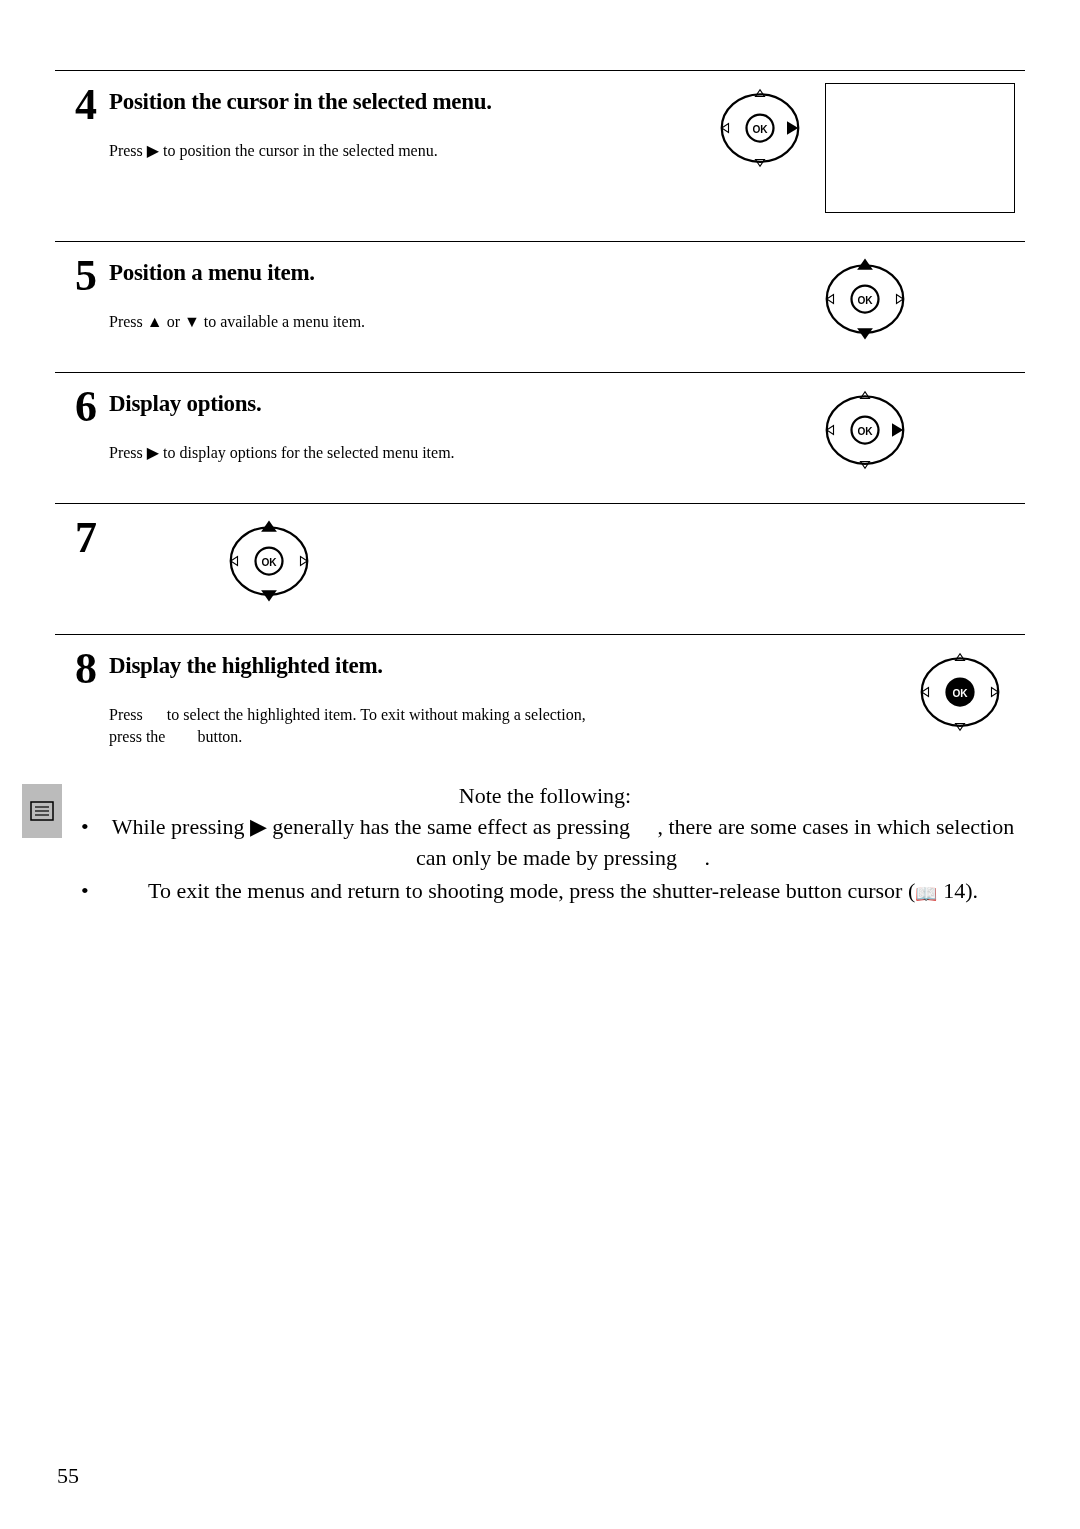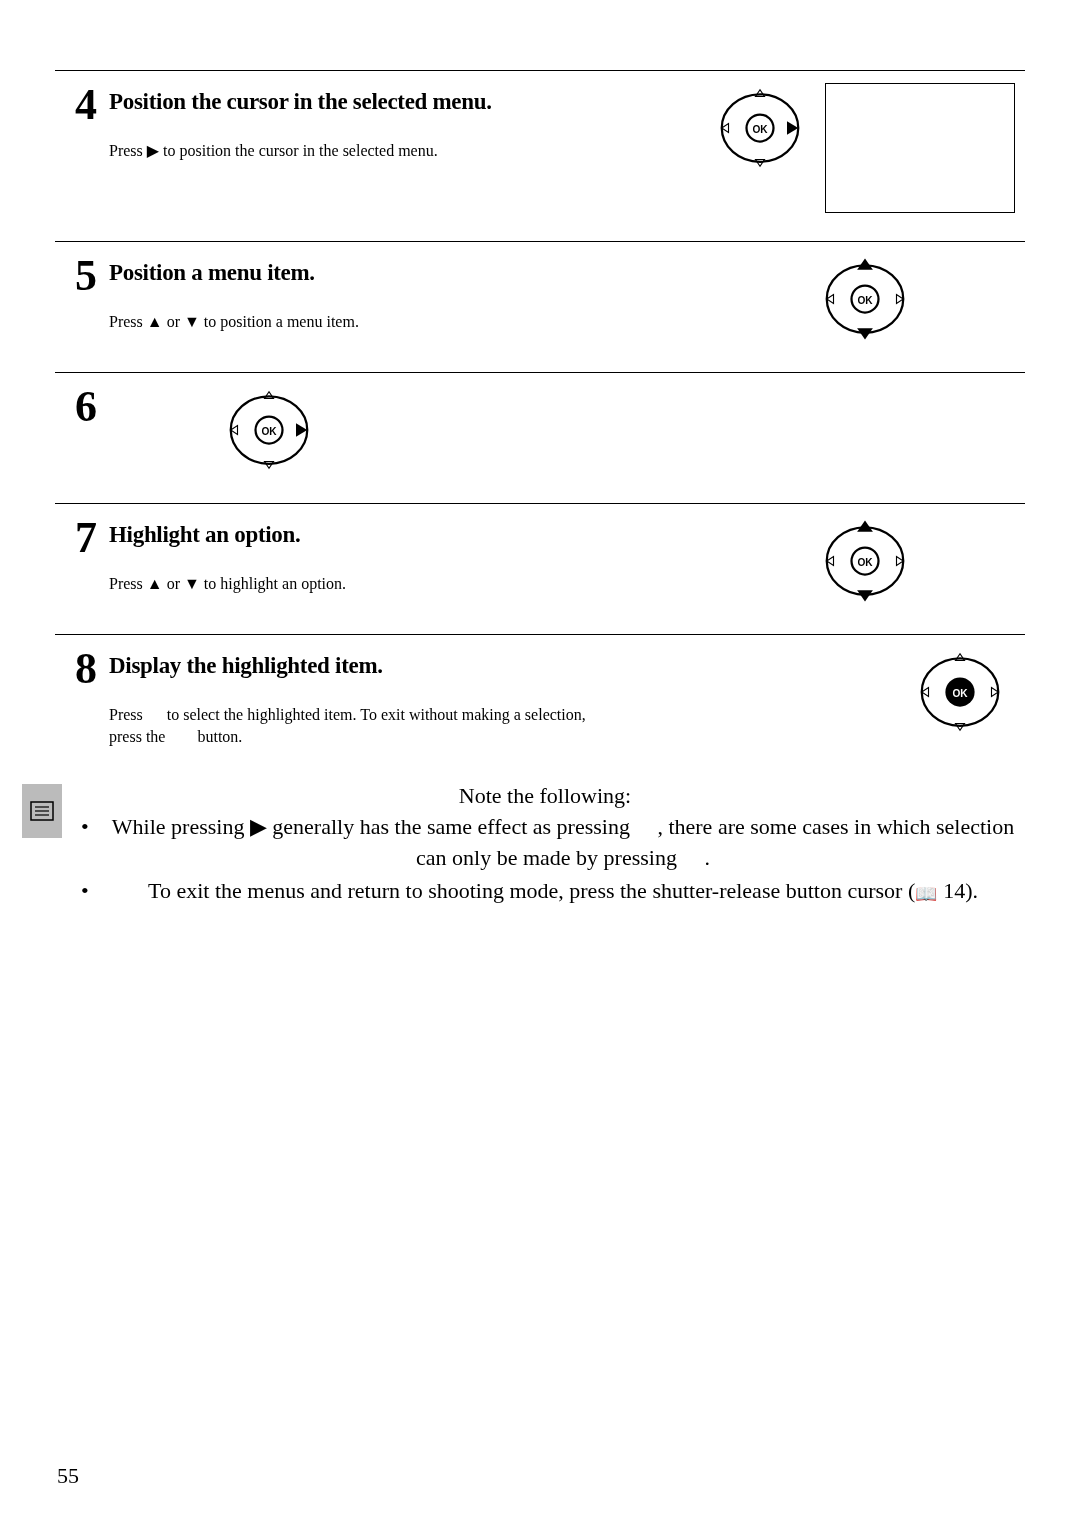--- a/index.html
+++ b/index.html
@@ -141,63 +141,63 @@
     </div>
     <div class="screenshot-box"></div>
   </div>
 </div>
 
 <div class="step">
   <div class="step-num">5</div>
   <div class="step-body">
     <div class="step-title">Position a menu item.</div>
     <div class="step-text">
-      <span>Press </span><span class="arrow-glyph">▲</span><span> or </span><span class="arrow-glyph">▼</span><span> to position a menu item.</span>
+      <span>Press </span><span class="arrow-glyph">▲</span><span> or </span><span class="arrow-glyph">▼</span><span> to available a menu item.</span>
     </div>
   </div>
   <div class="step-right">
     <div class="dpad-wrap">
       <svg viewBox="0 0 80 80">
         <ellipse cx="40" cy="40" rx="34" ry="30" fill="none" stroke="#000" stroke-width="2"></ellipse>
         <circle cx="40" cy="40" r="12" fill="none" stroke="#000" stroke-width="2"></circle>
         <text x="40" y="44" text-anchor="middle" font-size="9" font-family="Arial" font-weight="bold">OK</text>
         <polygon points="40,4 33,14 47,14" fill="#000"></polygon>
         <polygon points="40,76 33,66 47,66" fill="#000"></polygon>
         <polygon points="6,40 12,36 12,44" fill="none" stroke="#000" stroke-width="1"></polygon>
         <polygon points="74,40 68,36 68,44" fill="none" stroke="#000" stroke-width="1"></polygon>
       </svg>
     </div>
   </div>
 </div>
 
 <div class="step">
   <div class="step-num">6</div>
+  <div class="step-body">
+    <div class="step-title">Display options.</div>
+    <div class="step-text">
+      <span>Press </span><span class="arrow-glyph">▶</span><span> to display options for the selected menu item.</span>
+    </div>
+  </div>
   <div class="step-right">
     <div class="dpad-wrap">
       <svg viewBox="0 0 80 80">
         <ellipse cx="40" cy="40" rx="34" ry="30" fill="none" stroke="#000" stroke-width="2"></ellipse>
         <circle cx="40" cy="40" r="12" fill="none" stroke="#000" stroke-width="2"></circle>
         <text x="40" y="44" text-anchor="middle" font-size="9" font-family="Arial" font-weight="bold">OK</text>
         <polygon points="40,6 36,12 44,12" fill="none" stroke="#000" stroke-width="1"></polygon>
         <polygon points="40,74 36,68 44,68" fill="none" stroke="#000" stroke-width="1"></polygon>
         <polygon points="6,40 12,36 12,44" fill="none" stroke="#000" stroke-width="1"></polygon>
         <polygon points="74,40 64,34 64,46" fill="#000"></polygon>
       </svg>
     </div>
   </div>
 </div>
 
 <div class="step">
   <div class="step-num">7</div>
-  <div class="step-body">
-    <div class="step-title">Highlight an option.</div>
-    <div class="step-text">
-      <span>Press </span><span class="arrow-glyph">▲</span><span> or </span><span class="arrow-glyph">▼</span><span> to highlight an option.</span>
-    </div>
-  </div>
   <div class="step-right">
     <div class="dpad-wrap">
       <svg viewBox="0 0 80 80">
         <ellipse cx="40" cy="40" rx="34" ry="30" fill="none" stroke="#000" stroke-width="2"></ellipse>
         <circle cx="40" cy="40" r="12" fill="none" stroke="#000" stroke-width="2"></circle>
         <text x="40" y="44" text-anchor="middle" font-size="9" font-family="Arial" font-weight="bold">OK</text>
         <polygon points="40,4 33,14 47,14" fill="#000"></polygon>
         <polygon points="40,76 33,66 47,66" fill="#000"></polygon>
         <polygon points="6,40 12,36 12,44" fill="none" stroke="#000" stroke-width="1"></polygon>
         <polygon points="74,40 68,36 68,44" fill="none" stroke="#000" stroke-width="1"></polygon>

